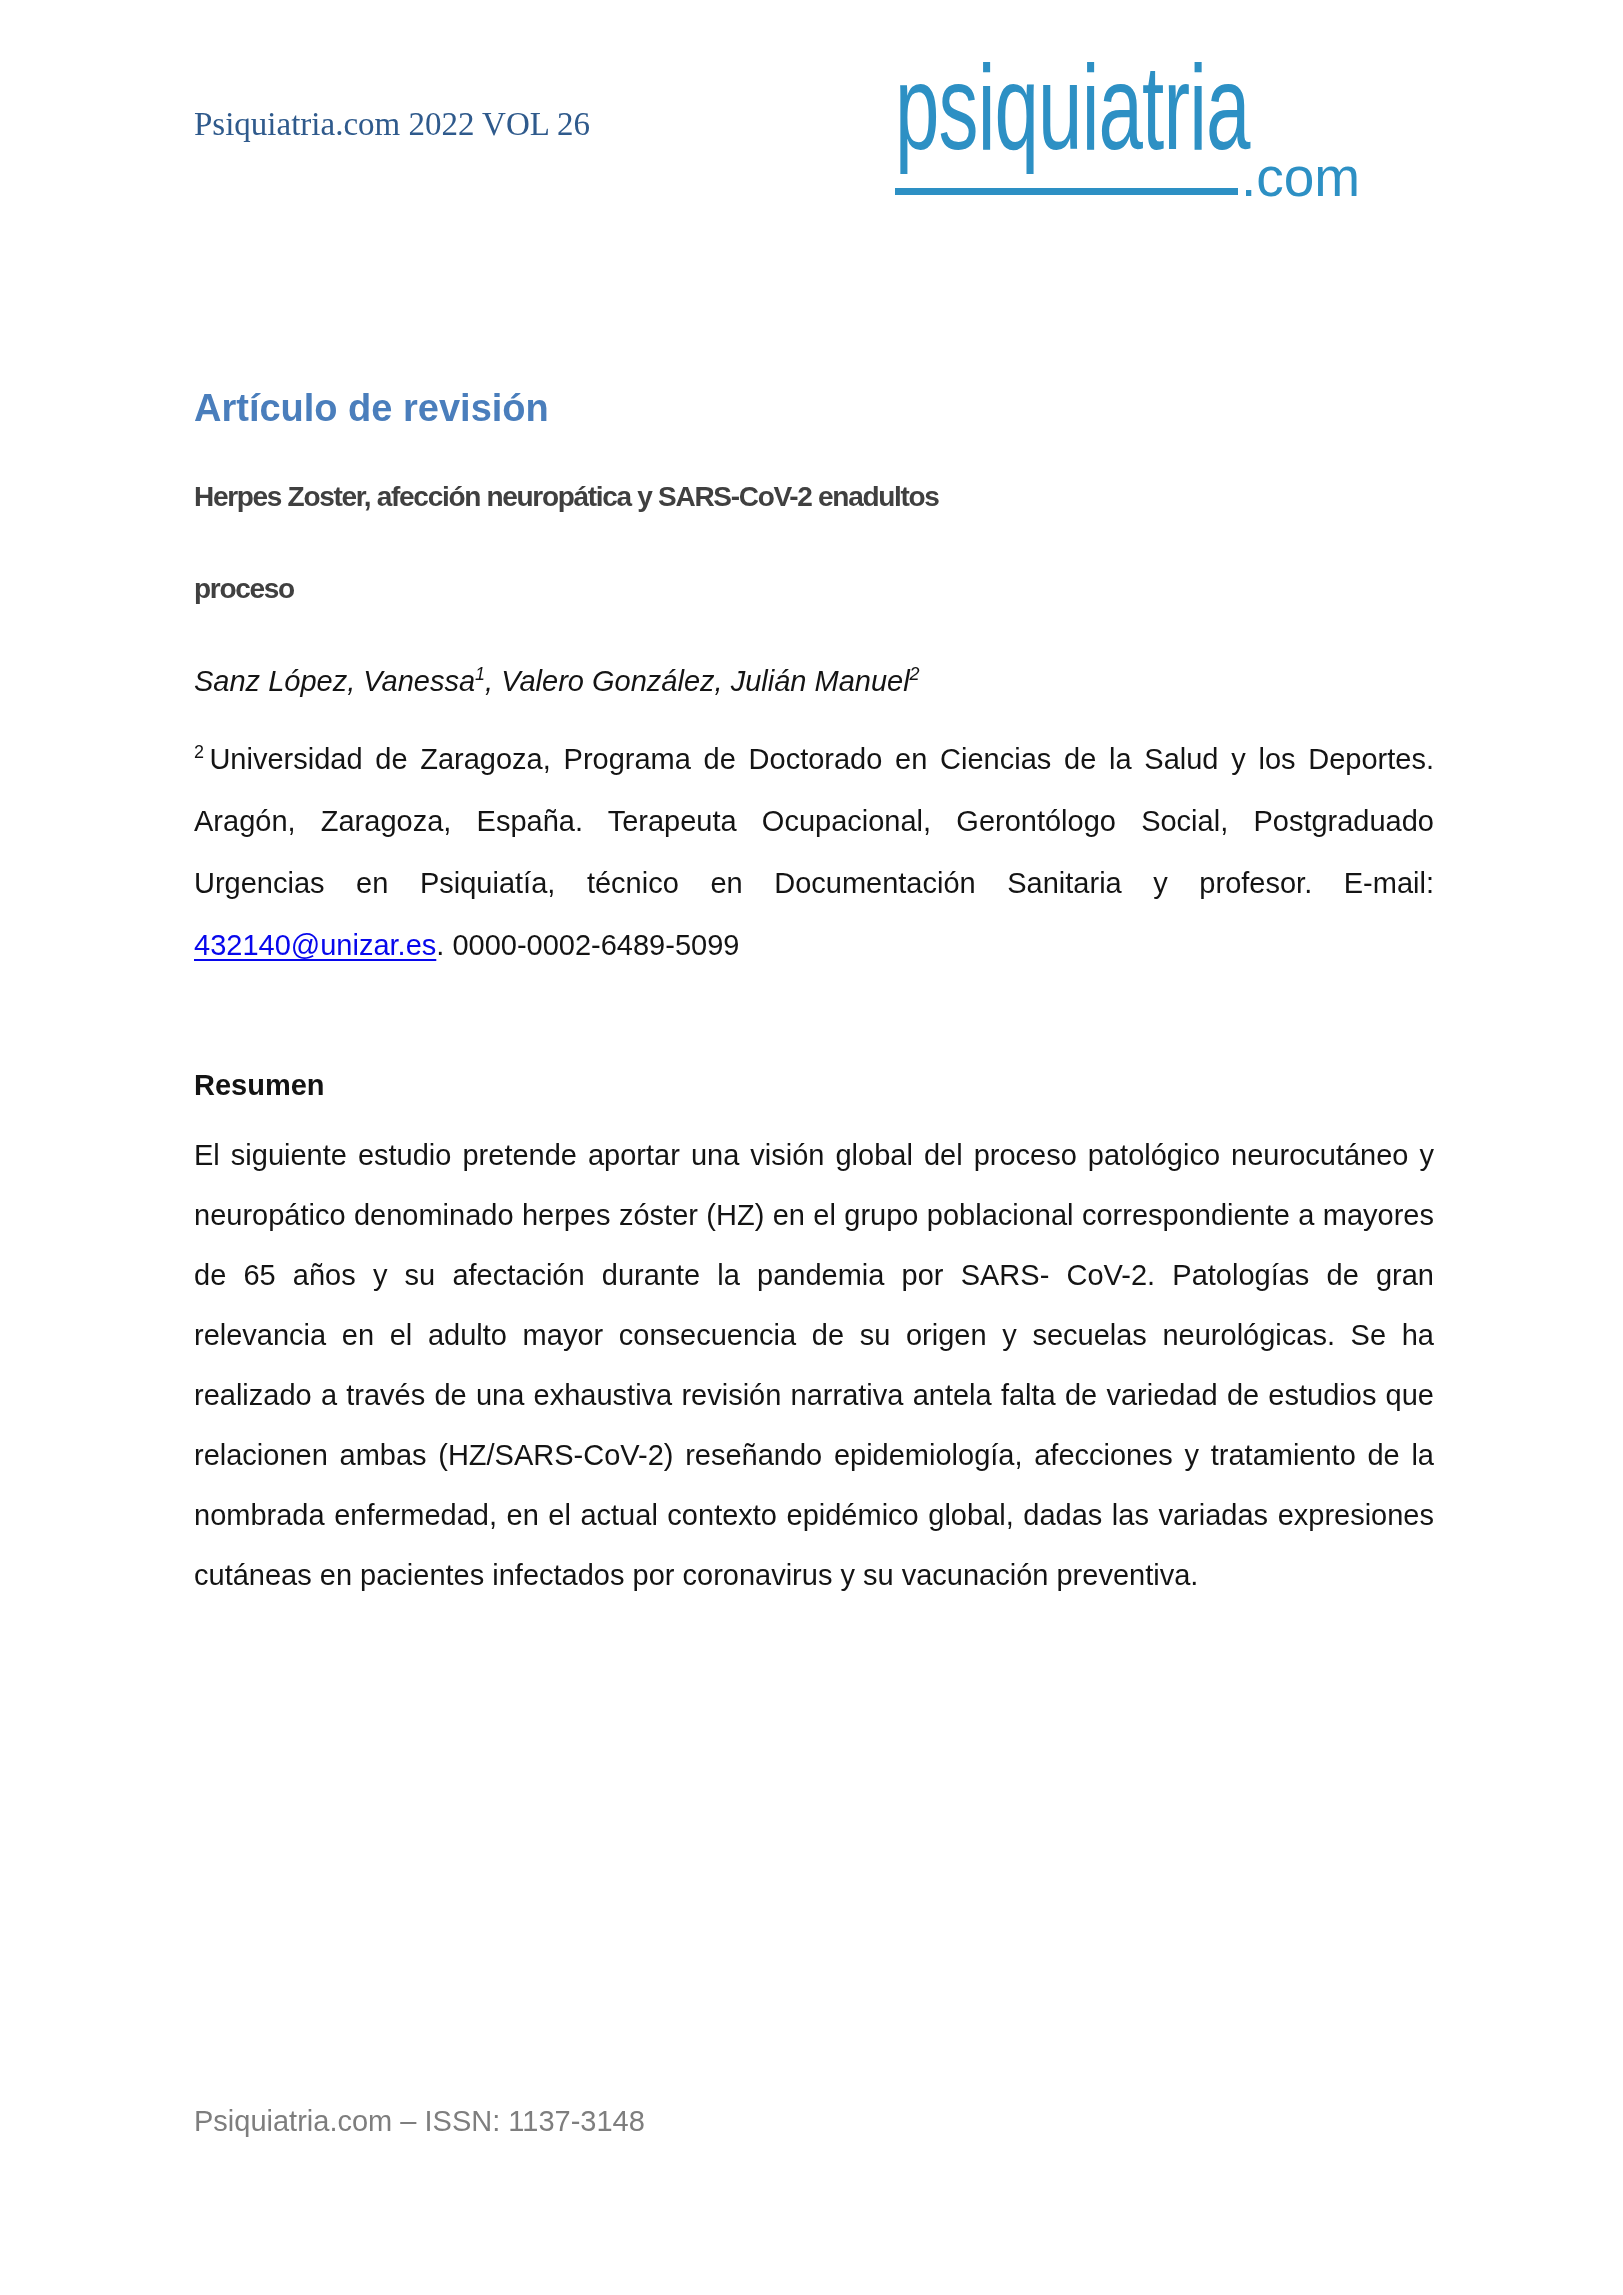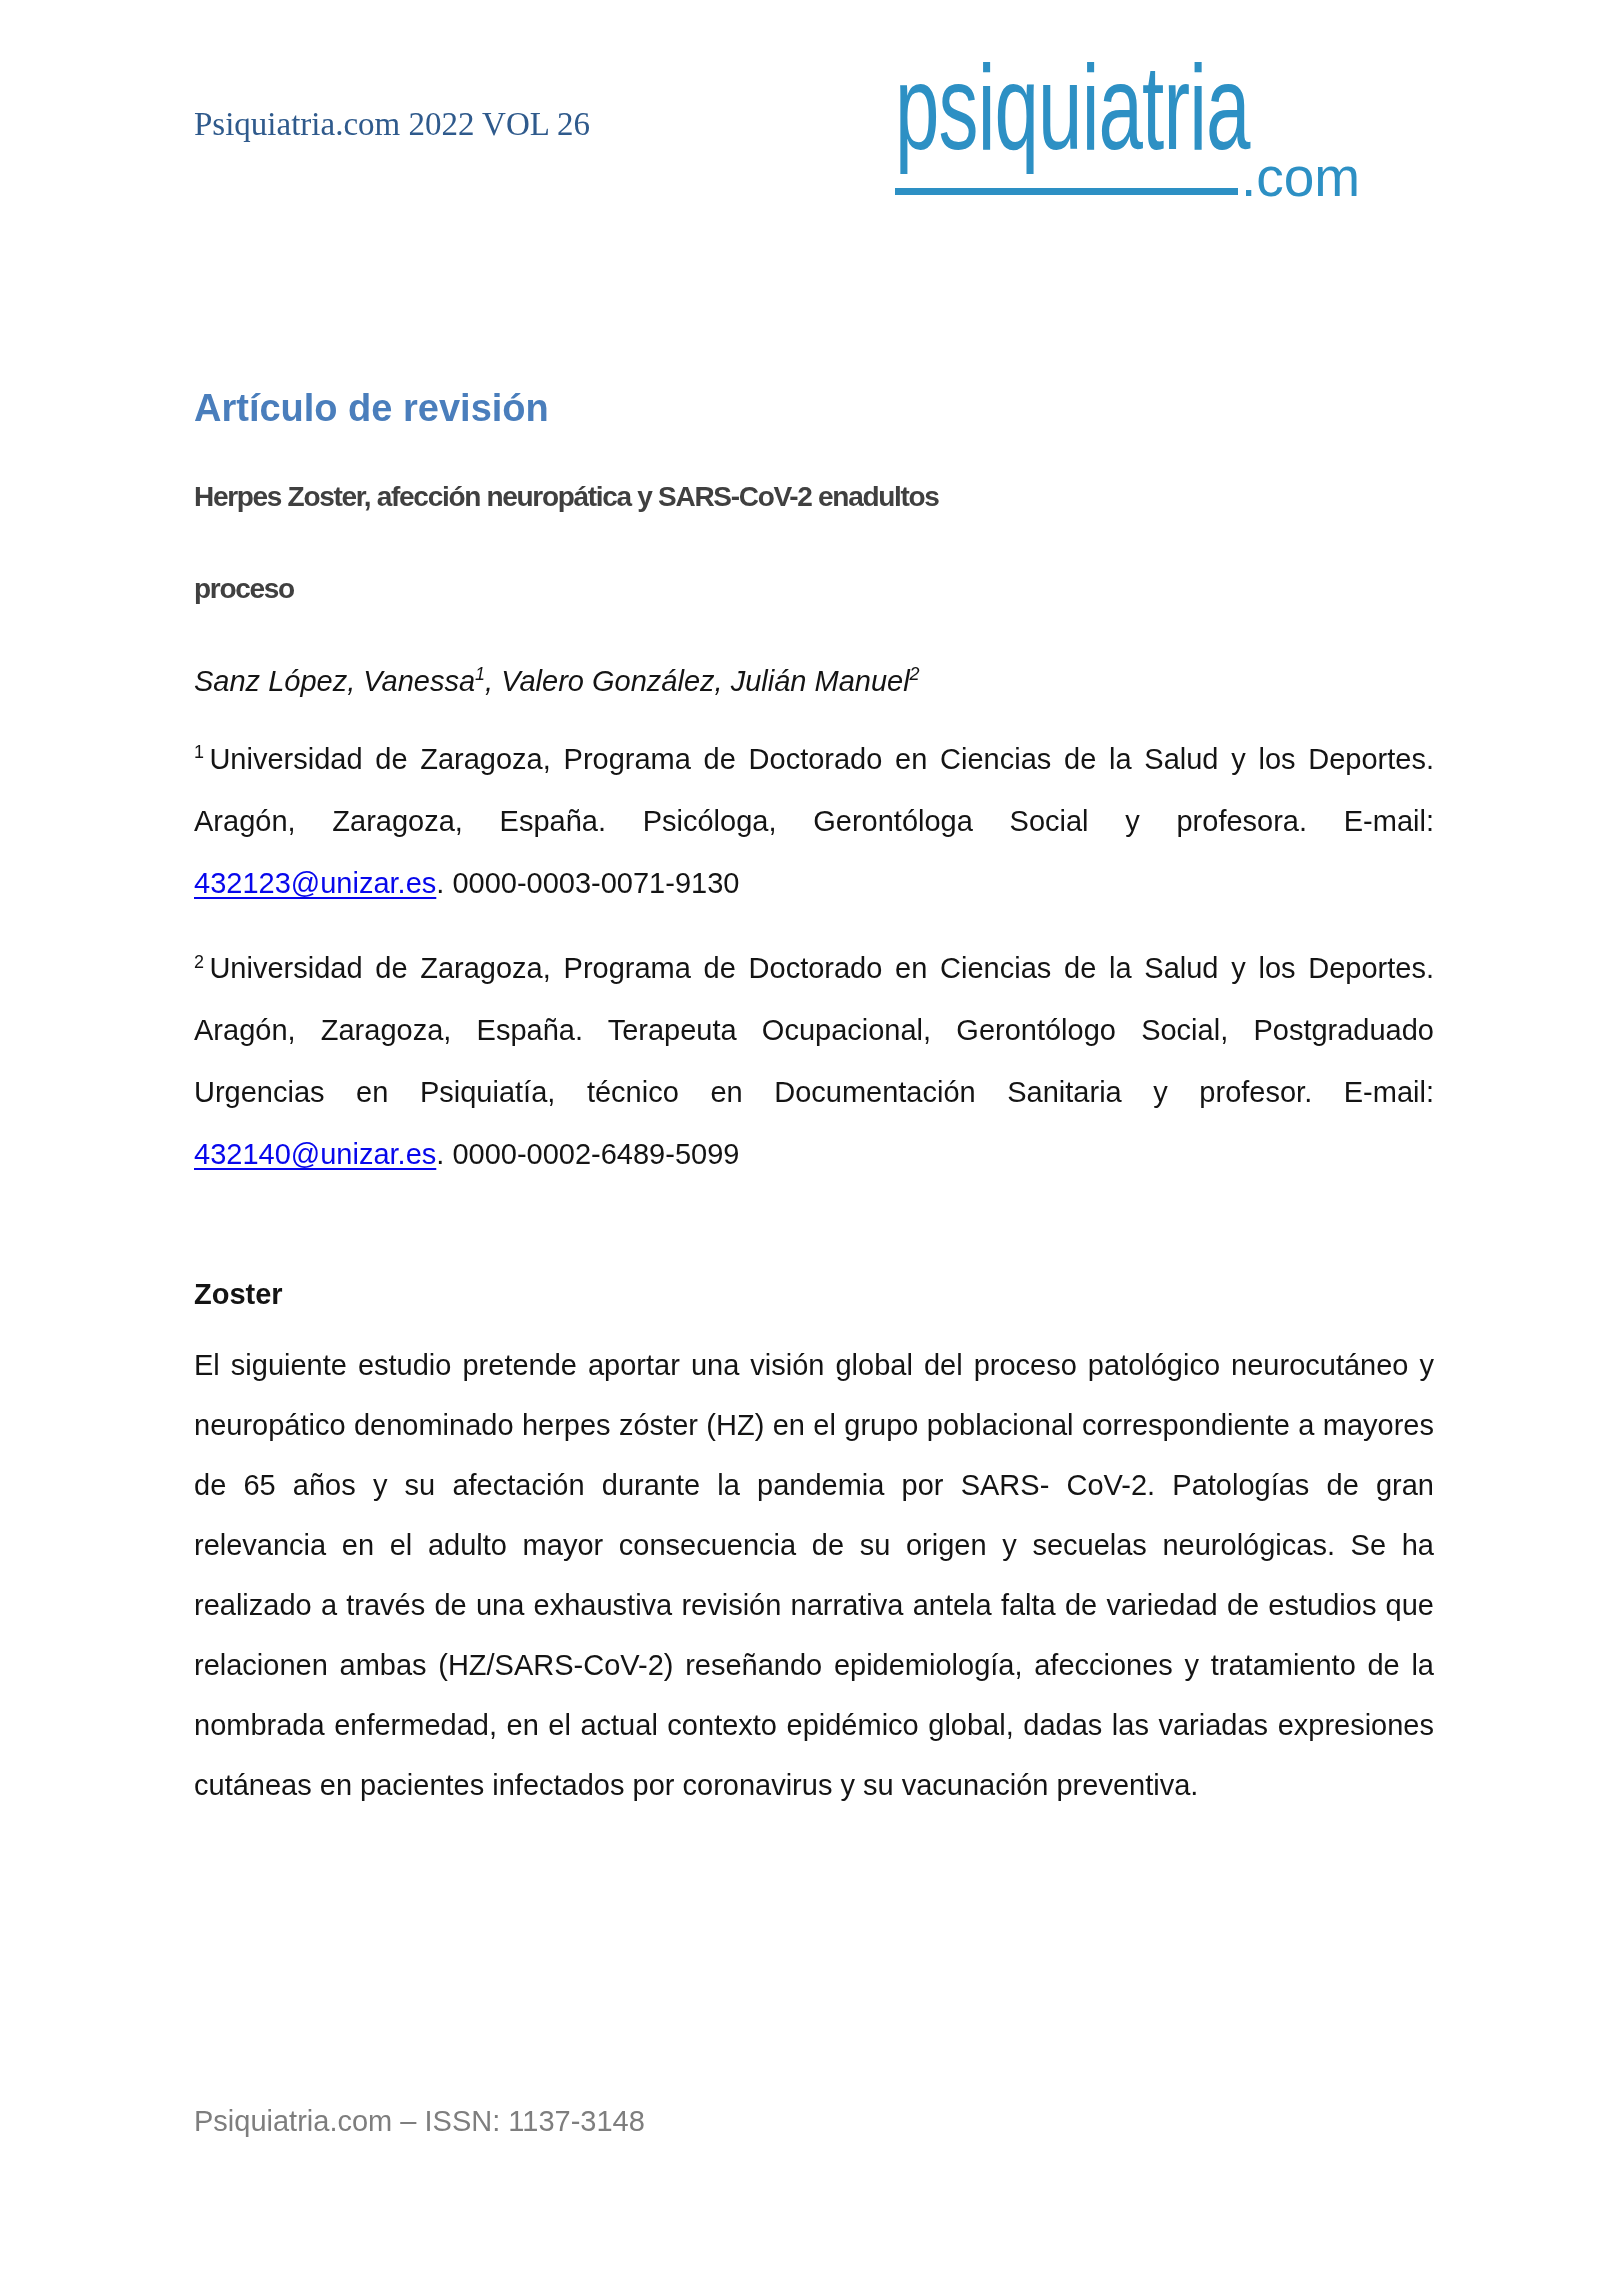--- a/index.html
+++ b/index.html
@@ -156,24 +156,23 @@
 
     <div class="article-type">Artículo de revisión</div>
 
     <h1 class="title">
       <div class="title-line">Herpes Zoster, afección neuropática y SARS-CoV-2 enadultos</div>
       <div class="title-line">proceso</div>
     </h1>
 
     <p class="authors"><span>Sanz López, Vanessa</span><sup>1</sup><span>, </span><span>Valero González, Julián Manuel</span><sup>2</sup></p>
 
-    <p class="affil"><sup class="affil-sup">1</sup><span>Universidad de Zaragoza, Programa de Doctorado en Ciencias de la Salud y los Deportes. Aragón, Zaragoza, España. Psicóloga, Gerontóloga Social y profesora. E-mail: </span><a class="email-link">432123@unizar.es</a><span>. 0000-0003-0071-9130</span></p>
 
     <p class="affil"><sup class="affil-sup">2</sup><span>Universidad de Zaragoza, Programa de Doctorado en Ciencias de la Salud y los Deportes. Aragón, Zaragoza, España. Terapeuta Ocupacional, Gerontólogo Social, Postgraduado Urgencias en Psiquiatía, técnico en Documentación Sanitaria y profesor. E-mail: </span><a class="email-link">432140@unizar.es</a><span>. 0000-0002-6489-5099</span></p>
 
-    <h2 class="abstract-heading">Zoster</h2>
+    <h2 class="abstract-heading">Resumen</h2>
 
     <p class="abstract-body">El siguiente estudio pretende aportar una visión global del proceso patológico neurocutáneo y neuropático denominado herpes zóster (HZ) en el grupo poblacional correspondiente a mayores de 65 años y su afectación durante la pandemia por SARS- CoV-2. Patologías de gran relevancia en el adulto mayor consecuencia de su origen y secuelas neurológicas. Se ha realizado a través de una exhaustiva revisión narrativa antela falta de variedad de estudios que relacionen ambas (HZ/SARS-CoV-2) reseñando epidemiología, afecciones y tratamiento de la nombrada enfermedad, en el actual contexto epidémico global, dadas las variadas expresiones cutáneas en pacientes infectados por coronavirus y su vacunación preventiva.</p>
   </div>
 
   <div class="footer">Psiquiatria.com – ISSN: 1137-3148</div>
 </div>
 
 
 </body></html>

